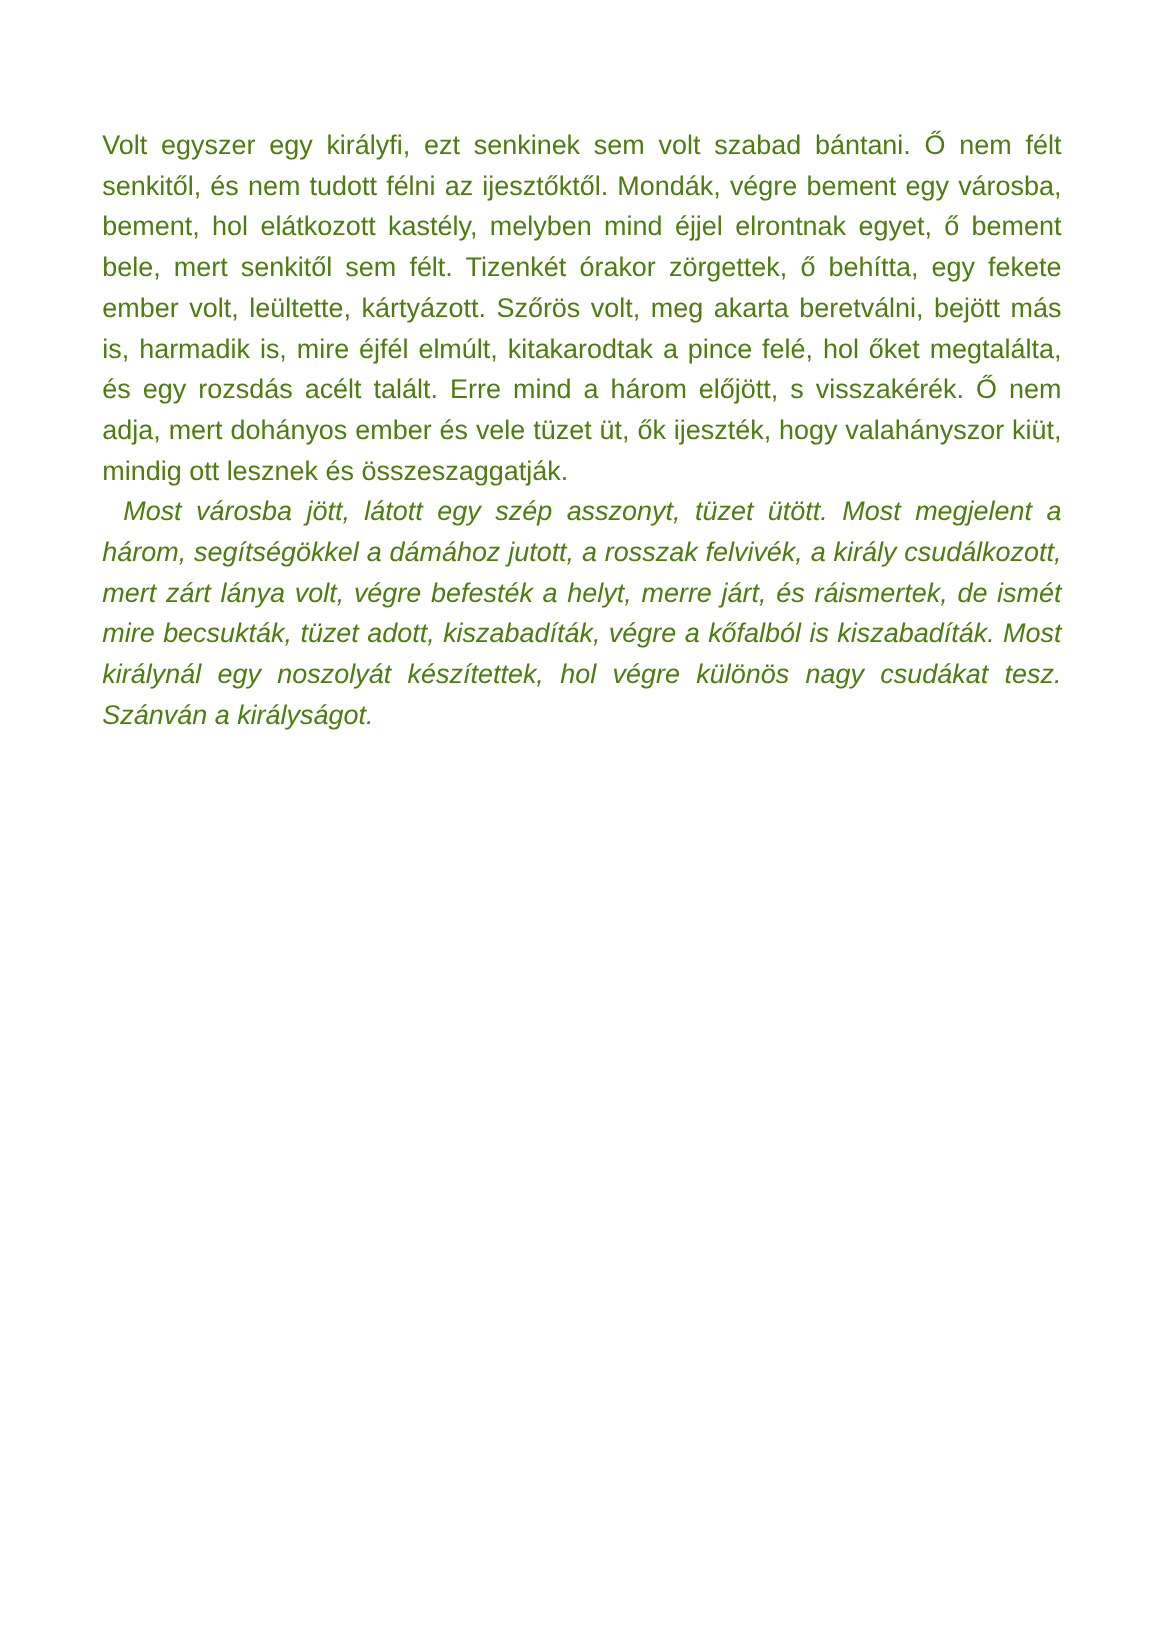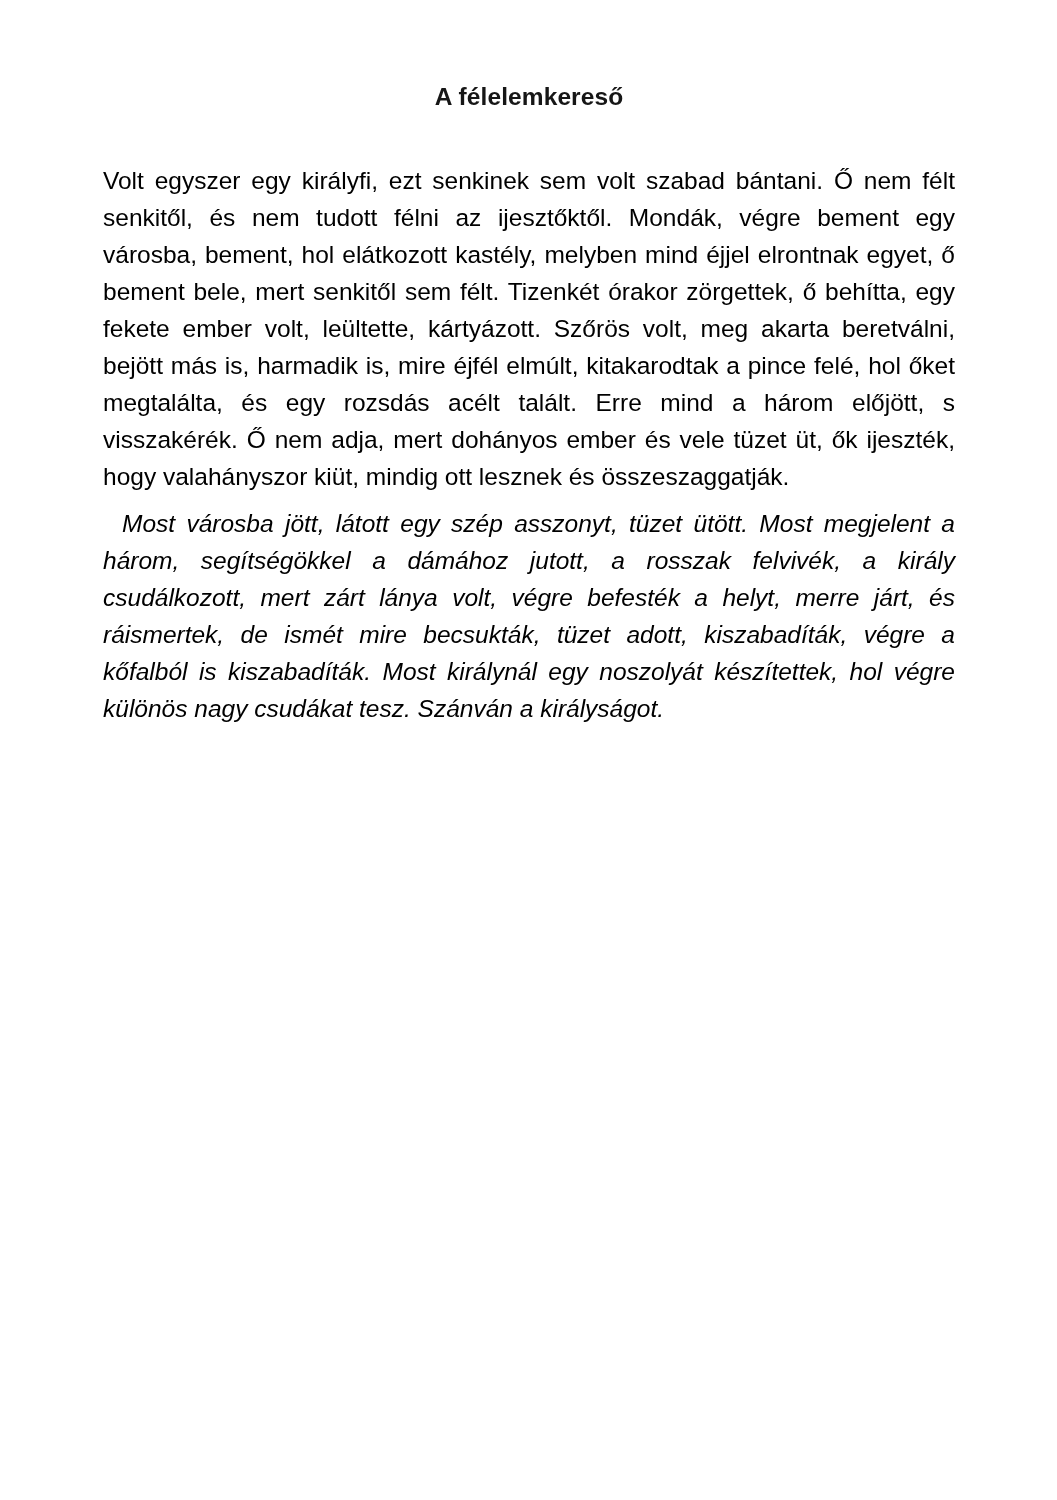--- a/index.html
+++ b/index.html
@@ -41,42 +41,41 @@
 
   .title-gap {
     height: 36px;
   }
 
   .body-text {
     font-size: 24.5px;
     line-height: 37px;
     text-align: justify;
     text-justify: inter-word;
-    margin: 10px;
-    color: #000000;
+    margin: 0;
+    color: #4d7c0f;
     hyphens: none;
     word-spacing: 0px;
   }
 
   .body-text.indented {
     text-indent: 19px;
   }
 
   .body-text + .body-text {
     margin-top: 0;
     font-style: italic;
   }
 </style>
 </head>
 <body>
 
 <div class="page">
   <div class="content">
 
-    <h1 class="doc-title">A félelemkereső</h1>
 
     <div class="title-gap"></div>
 
     <p class="body-text">Volt egyszer egy királyfi, ezt senkinek sem volt szabad bántani. Ő nem félt senkitől, és nem tudott félni az ijesztőktől. Mondák, végre bement egy városba, bement, hol elátkozott kastély, melyben mind éjjel elrontnak egyet, ő bement bele, mert senkitől sem félt. Tizenkét órakor zörgettek, ő behítta, egy fekete ember volt, leültette, kártyázott. Szőrös volt, meg akarta beretválni, bejött más is, harmadik is, mire éjfél elmúlt, kitakarodtak a pince felé, hol őket megtalálta, és egy rozsdás acélt talált. Erre mind a három előjött, s visszakérék. Ő nem adja, mert dohányos ember és vele tüzet üt, ők ijeszték, hogy valahányszor kiüt, mindig ott lesznek és összeszaggatják.</p>
 
     <p class="body-text indented">Most városba jött, látott egy szép asszonyt, tüzet ütött. Most megjelent a három, segítségökkel a dámához jutott, a rosszak felvivék, a király csudálkozott, mert zárt lánya volt, végre befesték a helyt, merre járt, és ráismertek, de ismét mire becsukták, tüzet adott, kiszabadíták, végre a kőfalból is kiszabadíták. Most királynál egy noszolyát készítettek, hol végre különös nagy csudákat tesz. Szánván a királyságot.</p>
 
   </div>
 </div>
 

